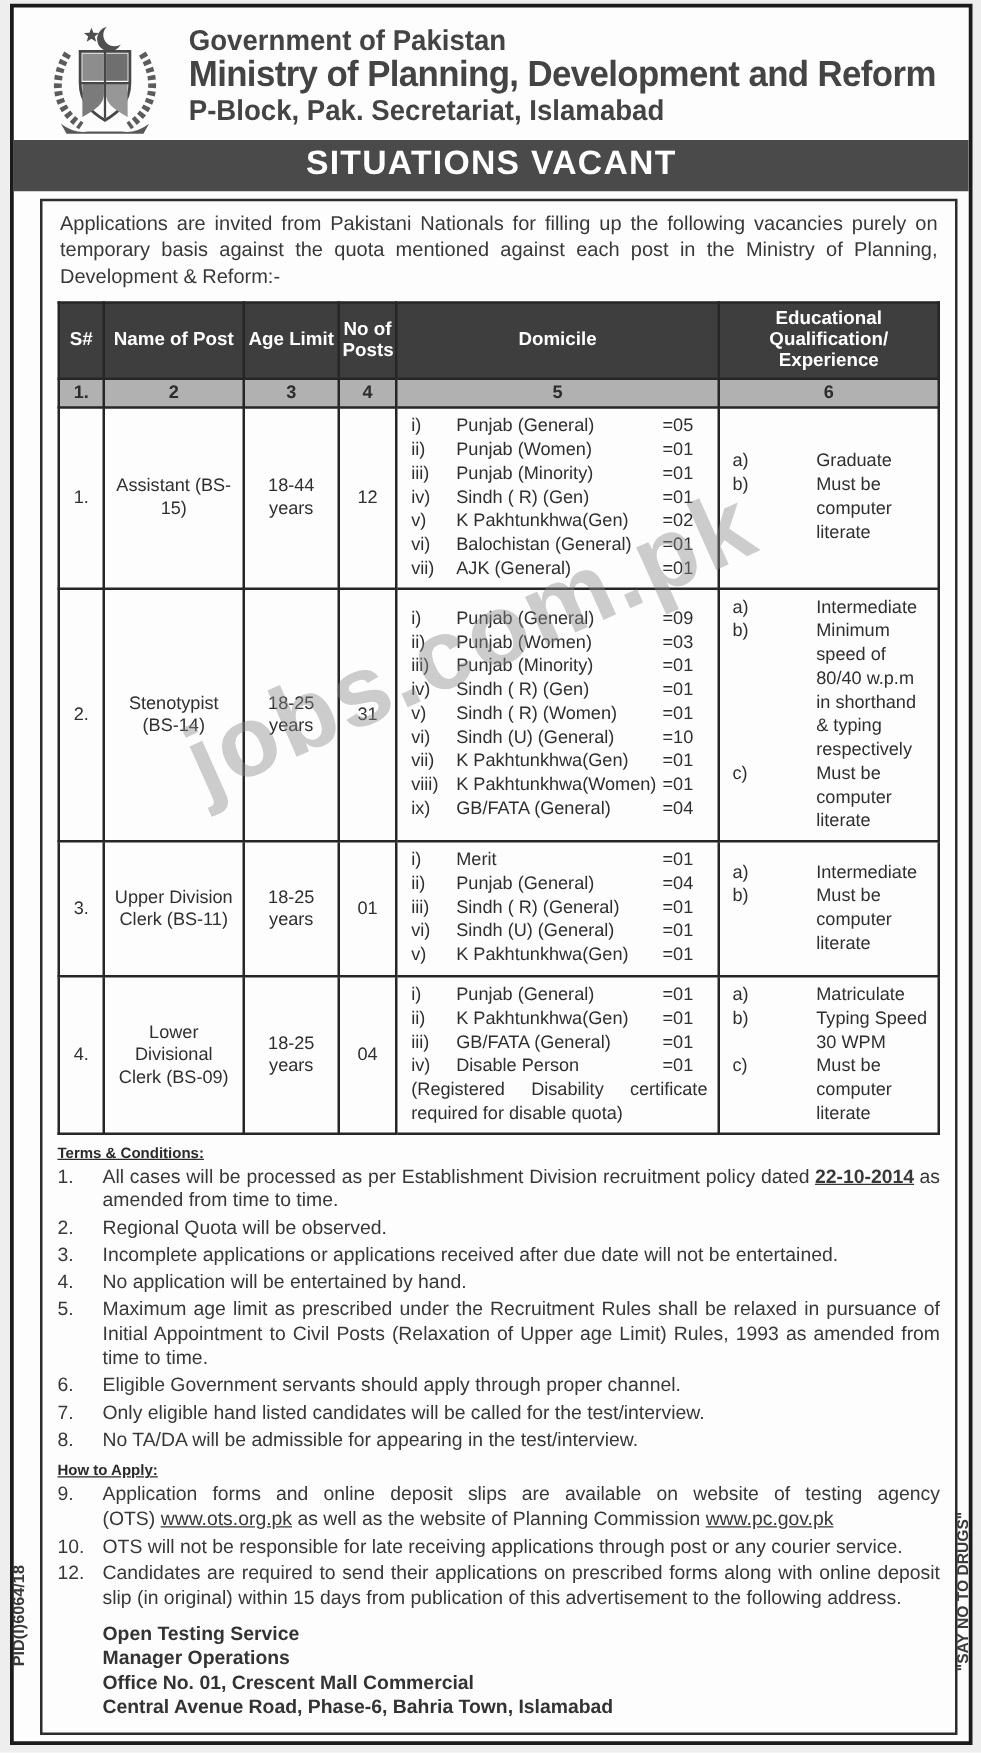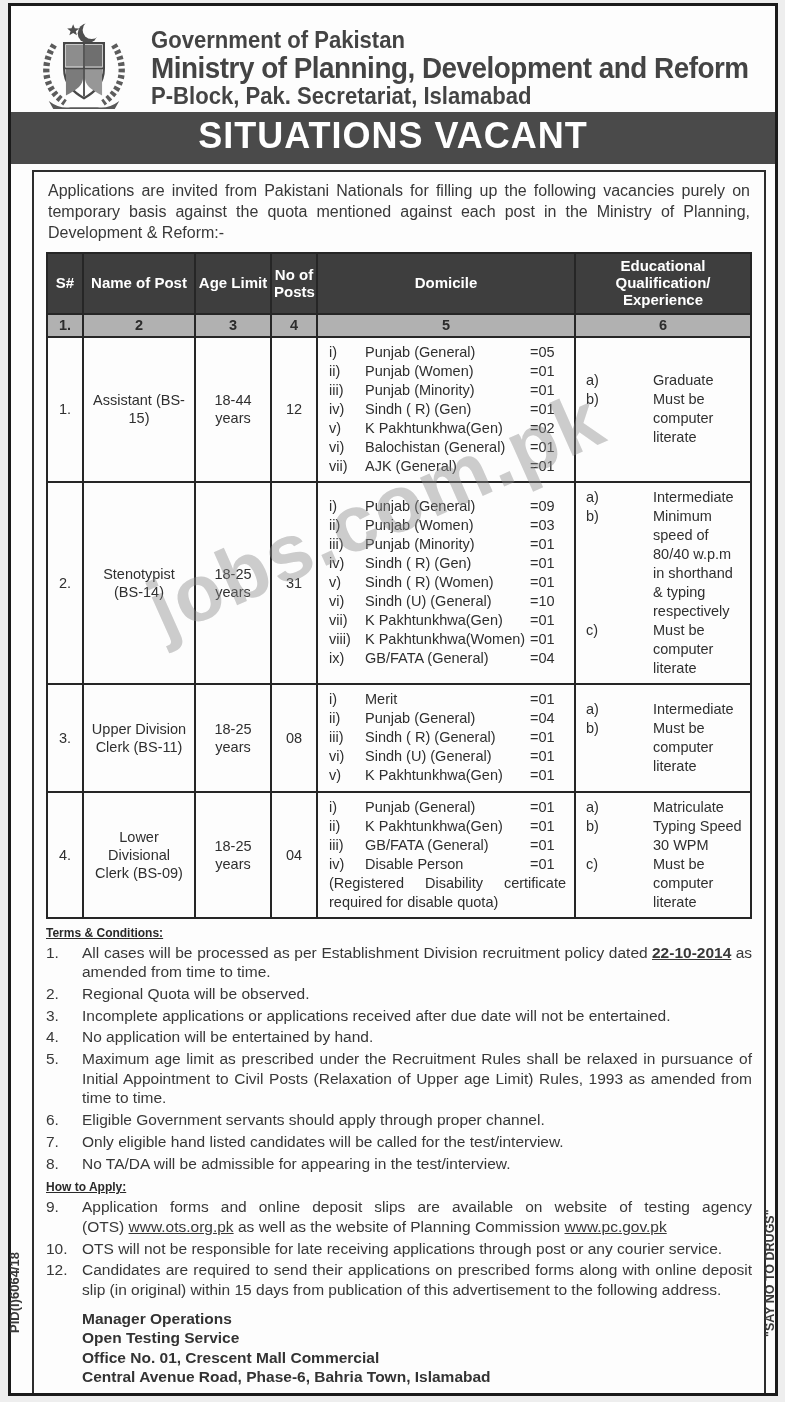--- a/index.html
+++ b/index.html
@@ -8,29 +8,29 @@
     background:#eeeeee;
     font-family:"Liberation Sans","DejaVu Sans",sans-serif;
     -webkit-font-smoothing:antialiased;
   }
   .frame{
     position:absolute;left:8px;top:3px;width:770px;height:1393px;
     box-sizing:border-box;border:3px solid #1b1b1b;background:#fdfdfd;
     display:flex;flex-direction:column;overflow:hidden;
   }
   
-  .masthead{display:flex;align-items:flex-end;padding:6px 6px 2px 20px;height:98px;flex:none;}
+  .masthead{display:flex;align-items:center;padding:6px 6px 2px 20px;height:98px;flex:none;}
   .emblem{flex:none;width:106px;height:94px;}
   .titles{margin-left:14px;color:#444;transform:scaleX(0.96);transform-origin:left center;white-space:nowrap;}
   .t1{font-size:23px;font-weight:bold;line-height:1.08;}
   .t2{font-size:29px;font-weight:bold;line-height:1.08;letter-spacing:-0.5px;}
   .t3{font-size:23px;font-weight:bold;line-height:1.12;}
   
   .band{background:#4a4a4a;color:#fff;text-align:center;flex:none;}
-  .banner{font-size:36px;font-weight:bold;letter-spacing:1px;padding:3px 0 7px;}
+  .banner{font-size:27px;font-weight:bold;letter-spacing:1px;padding:3px 0 7px;}
   
   .inner{
     box-sizing:border-box;margin:6px 9px 0 21px;border:2px solid #2d2d2d;
     padding:7px 12px 8px;flex:none;background:transparent;color:#333;
   }
   .intro{font-size:16px;line-height:1.3;text-align:justify;margin:2px 2px 9px;color:#383838;}
   
   table{width:100%;border-collapse:collapse;color:#2f2f2f;table-layout:fixed;}
   th,td{border:2px solid #262626;box-sizing:border-box;}
   th{background:#3e3e3e;color:#fff;font-size:15px;line-height:1.12;padding:4px 2px;font-weight:bold;}
@@ -254,21 +254,21 @@
                 <span class="ql">c)</span>
                 <span class="qt">Must be computer literate</span>
               </div>
         </td>
       </tr>
 
       <tr class="r3">
         <td class="cc">3.</td>
         <td class="cc">Upper Division Clerk (BS-11)</td>
         <td class="cc">18-25 years</td>
-        <td class="cc">08</td>
+        <td class="cc">01</td>
         <td class="dom-cell">
           <div class="dline">
                 <span class="rn">i)</span>
                 <span class="dn">Merit</span>
                 <span class="dv">=01</span>
               </div>
           <div class="dline">
                 <span class="rn">ii)</span>
                 <span class="dn">Punjab (General)</span>
                 <span class="dv">=04</span>
@@ -393,22 +393,22 @@
           <span class="tno">10.</span>
           <span class="ttext">OTS will not be responsible for late receiving applications through post or any courier service.</span>
         </div>
       <div class="titem">
           <span class="tno">12.</span>
           <span class="ttext">Candidates are required to send their applications on prescribed forms along with online deposit slip (in original) within 15 days from publication of this advertisement to the following address.</span>
         </div>
     </div>
 
     <div class="addr">
+      <div>Open Testing Service</div>
       <div>Manager Operations</div>
-      <div>Open Testing Service</div>
       <div>Office No. 01, Crescent Mall Commercial</div>
       <div>Central Avenue Road, Phase-6, Bahria Town, Islamabad</div>
 
     </div>
   </div>
 
 </div>
 
 <div class="watermark">jobs.com.pk</div>
 

